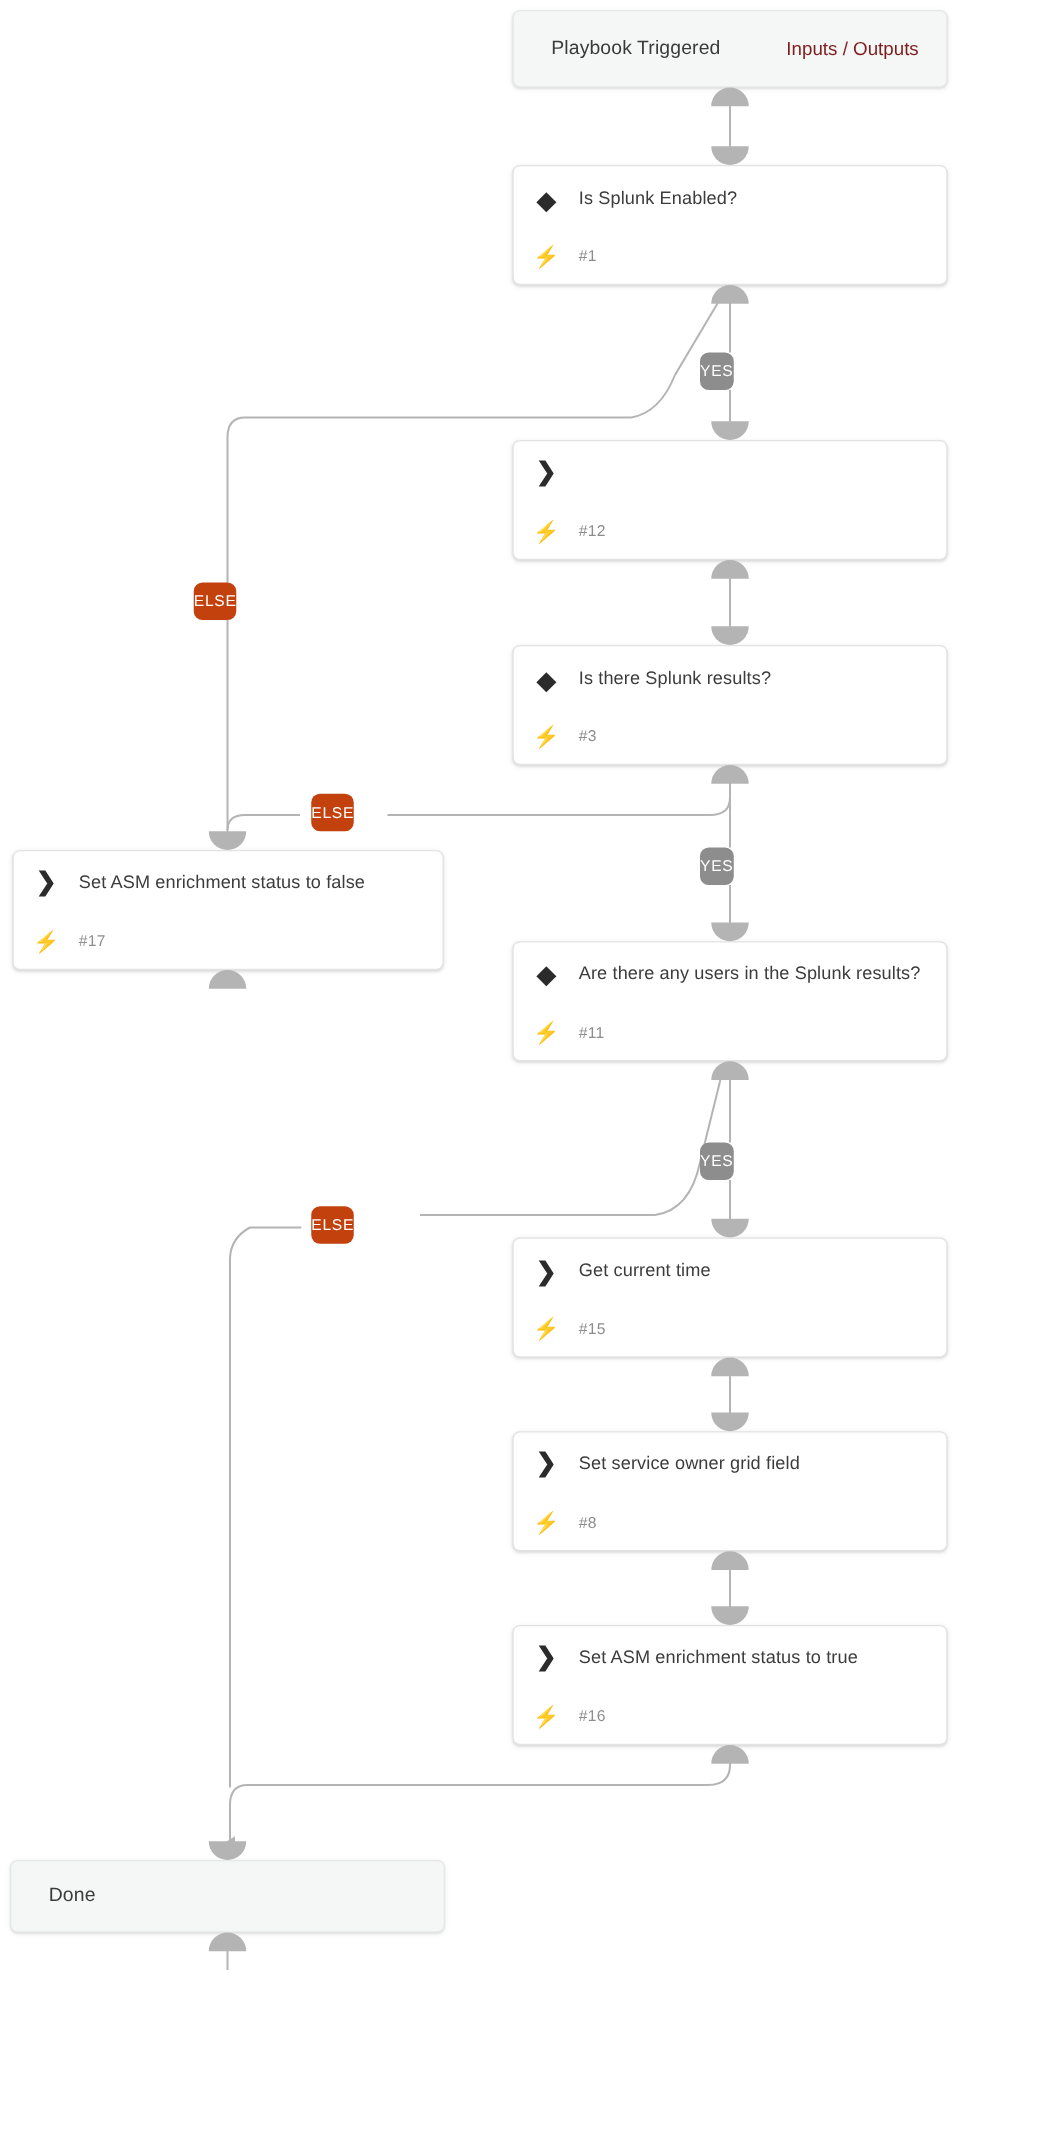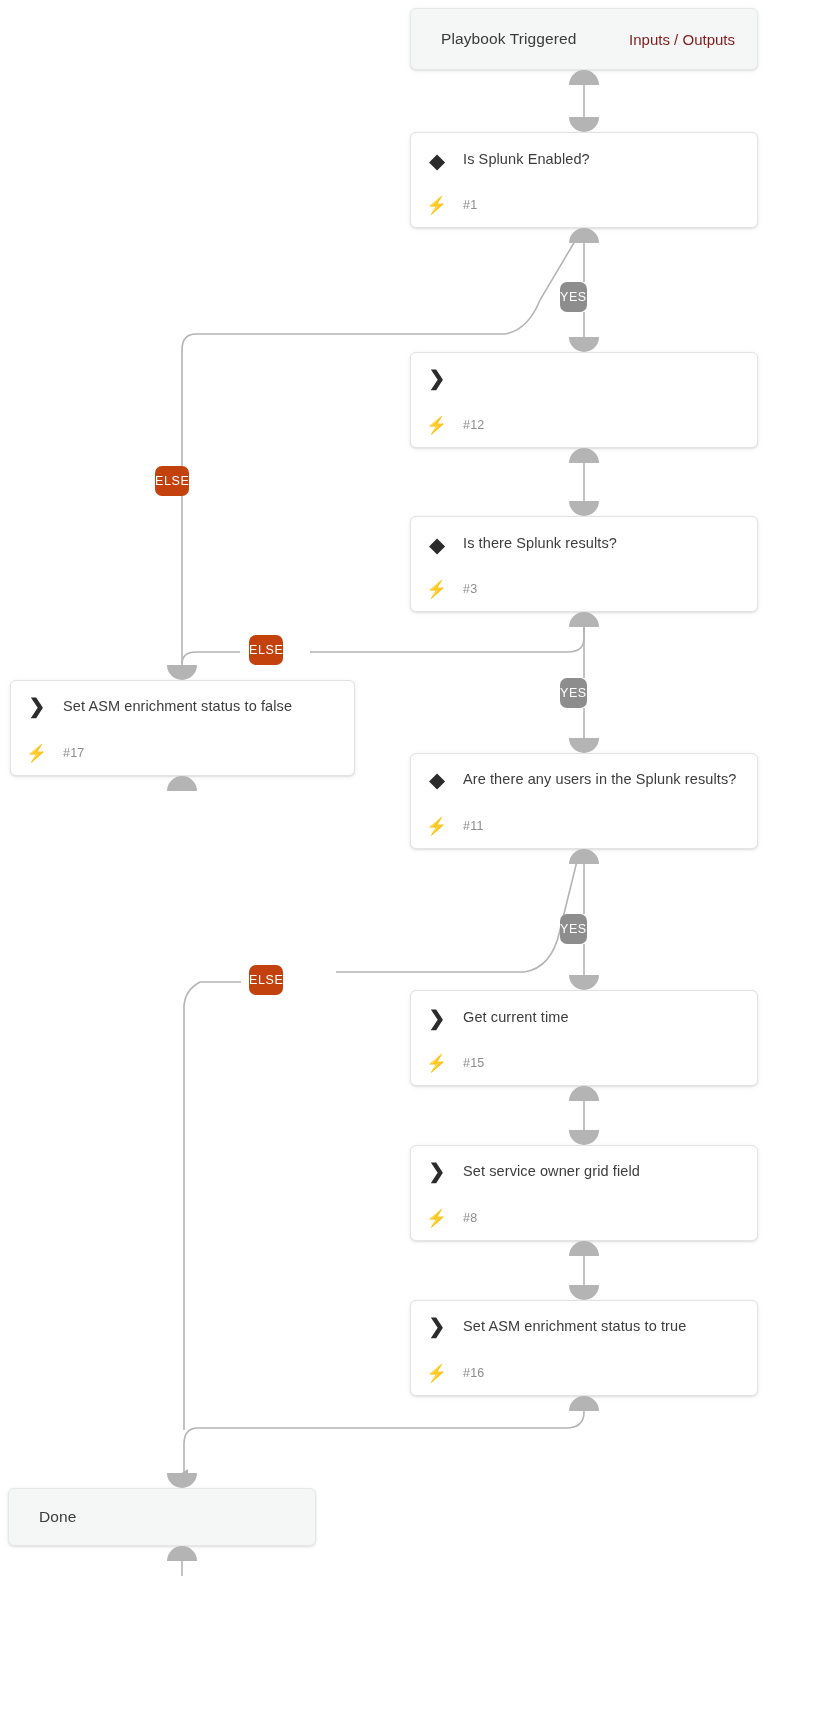--- a/index.html
+++ b/index.html
@@ -282,21 +282,21 @@
           <div class="glyph chevron-g">❯</div>
           <div class="label">Set ASM enrichment status to true</div>
         </div>
         <div class="meta-row">
           <div class="bolt">⚡</div>
           <div class="num">#16</div>
         </div>
       </div>
       <div class="port bot" style="left: 569px; top: 1285px;"></div>
       <div class="port top" style="left: 569px; top: 1396px;"></div>
-      <div class="node terminal" style="left: 8px; top: 1488px; width: 308px; height: 58px;">
+      <div class="node terminal" style="left: 8px; top: 1488px; width: 348px; height: 58px;">
         <div class="t-inner">
           <div class="t-title">Done</div>
         </div>
       </div>
       <div class="port bot" style="left: 167px; top: 1473px;"></div>
       <div class="port top" style="left: 167px; top: 1546px;"></div>
       <div class="badge yes" style="left: 560px; top: 282px;">YES</div>
       <div class="badge els" style="left: 155px; top: 466px;">ELSE</div>
       <div class="badge els" style="left: 249px; top: 635px;">ELSE</div>
       <div class="badge yes" style="left: 560px; top: 678px;">YES</div>

